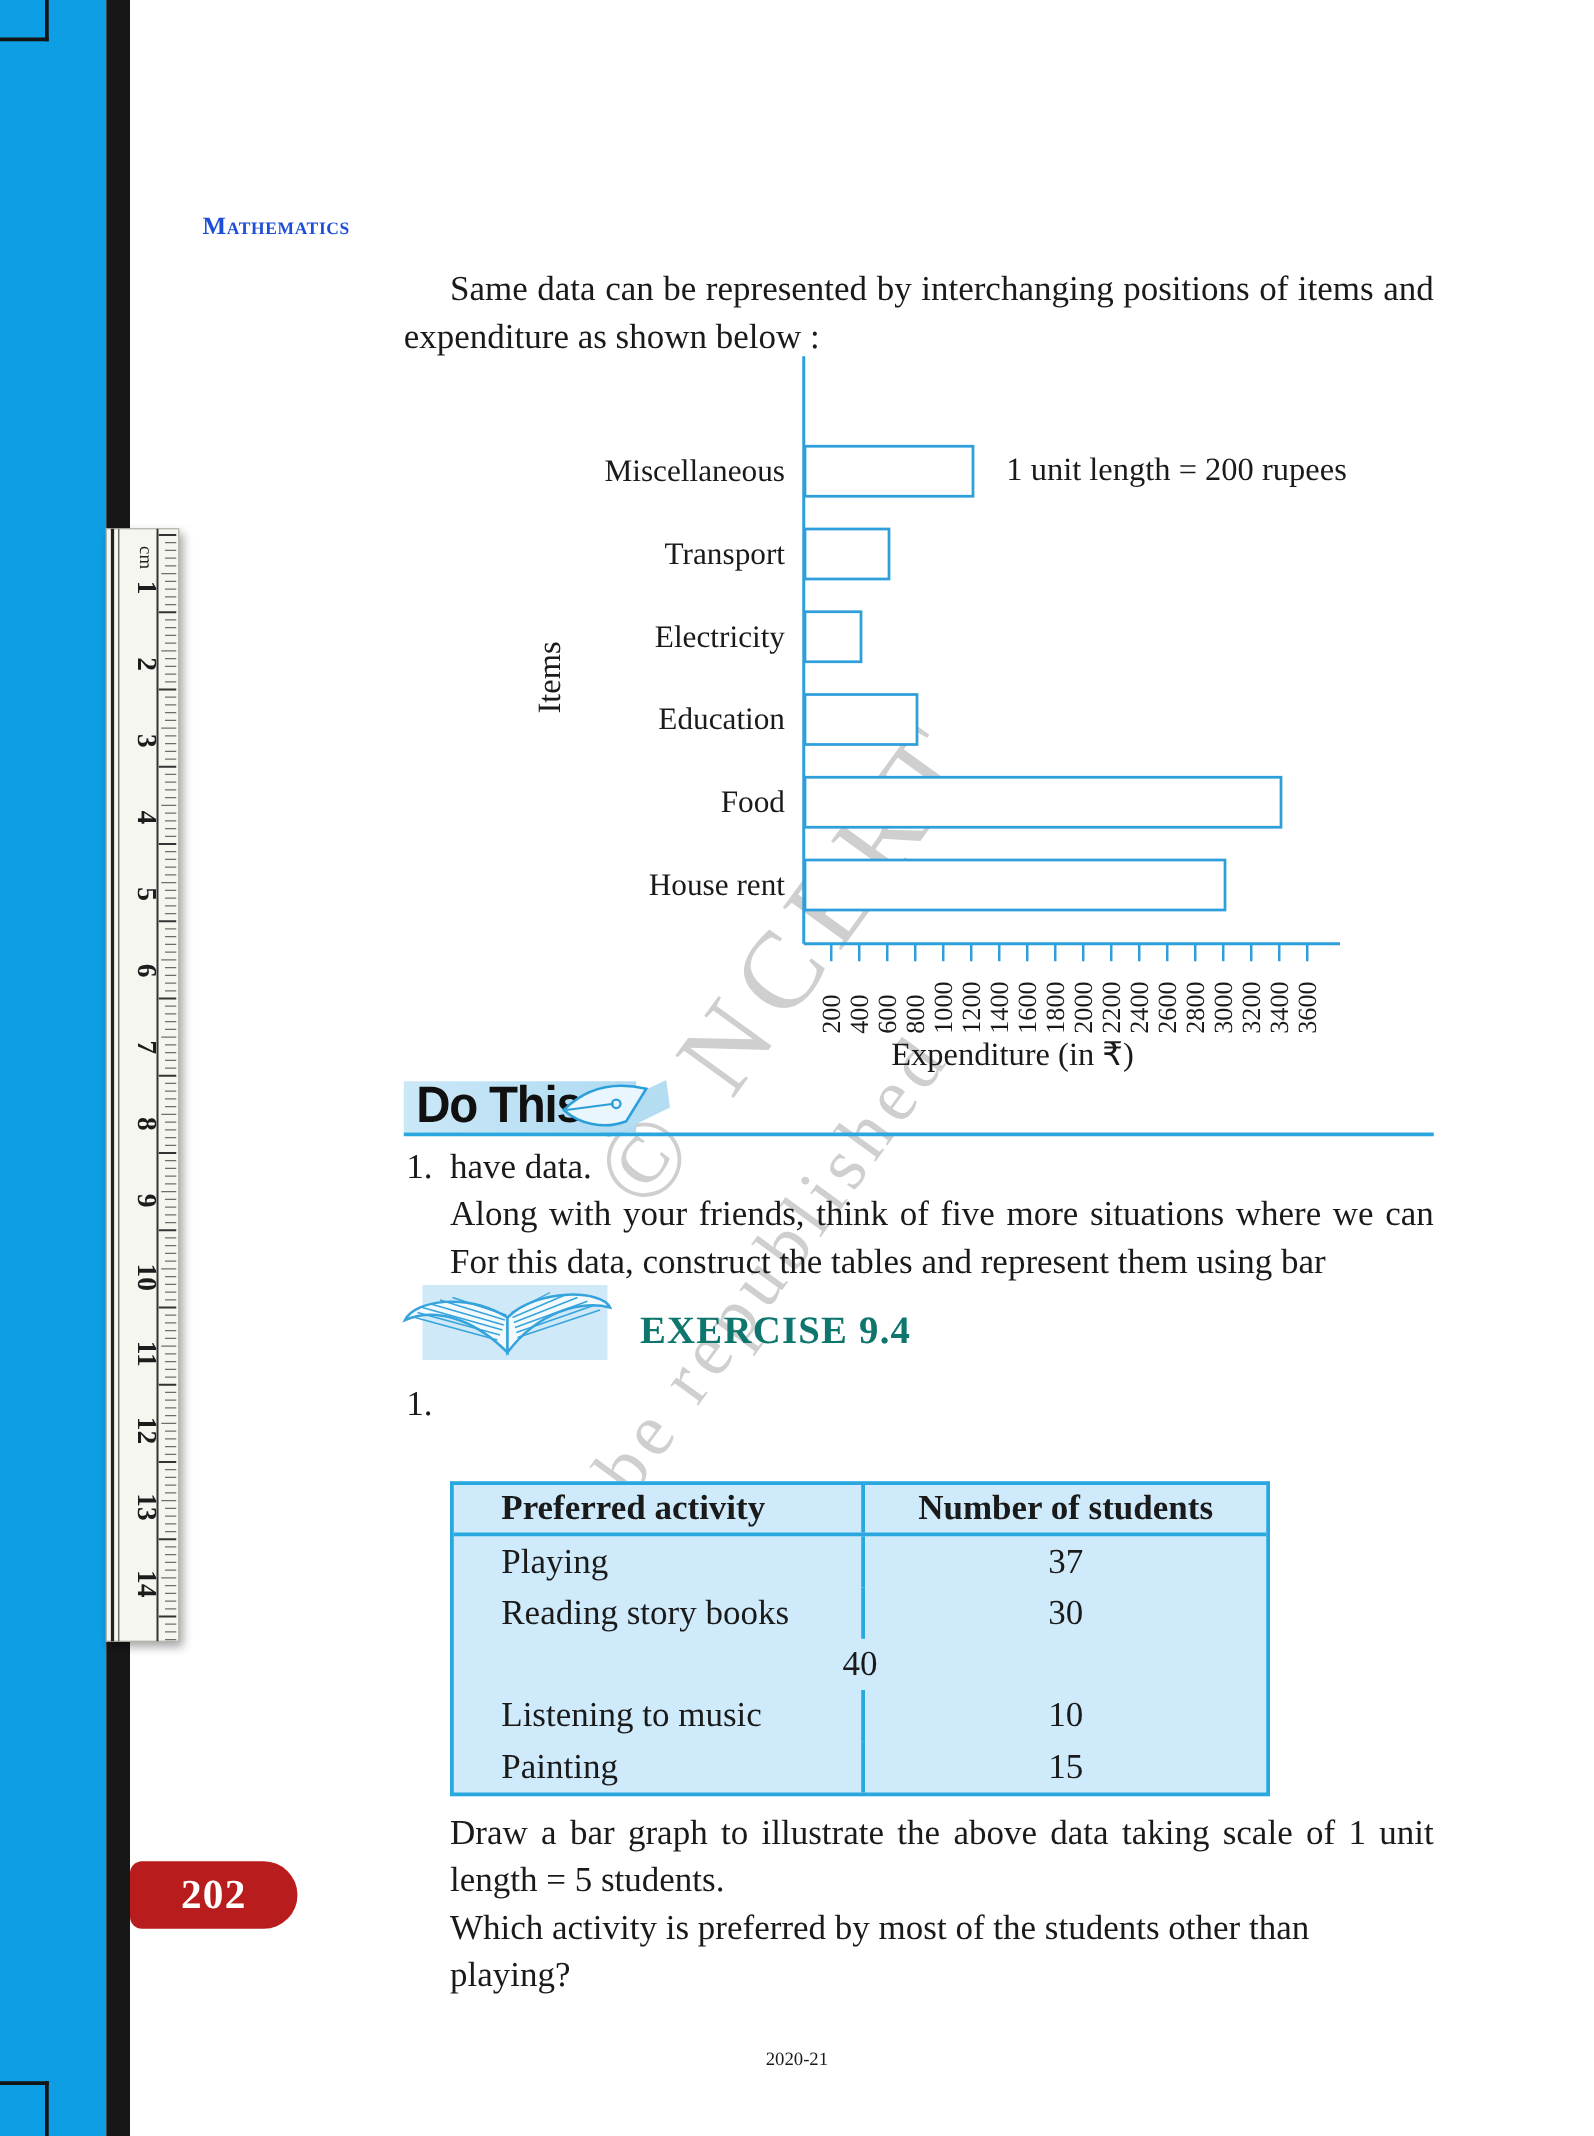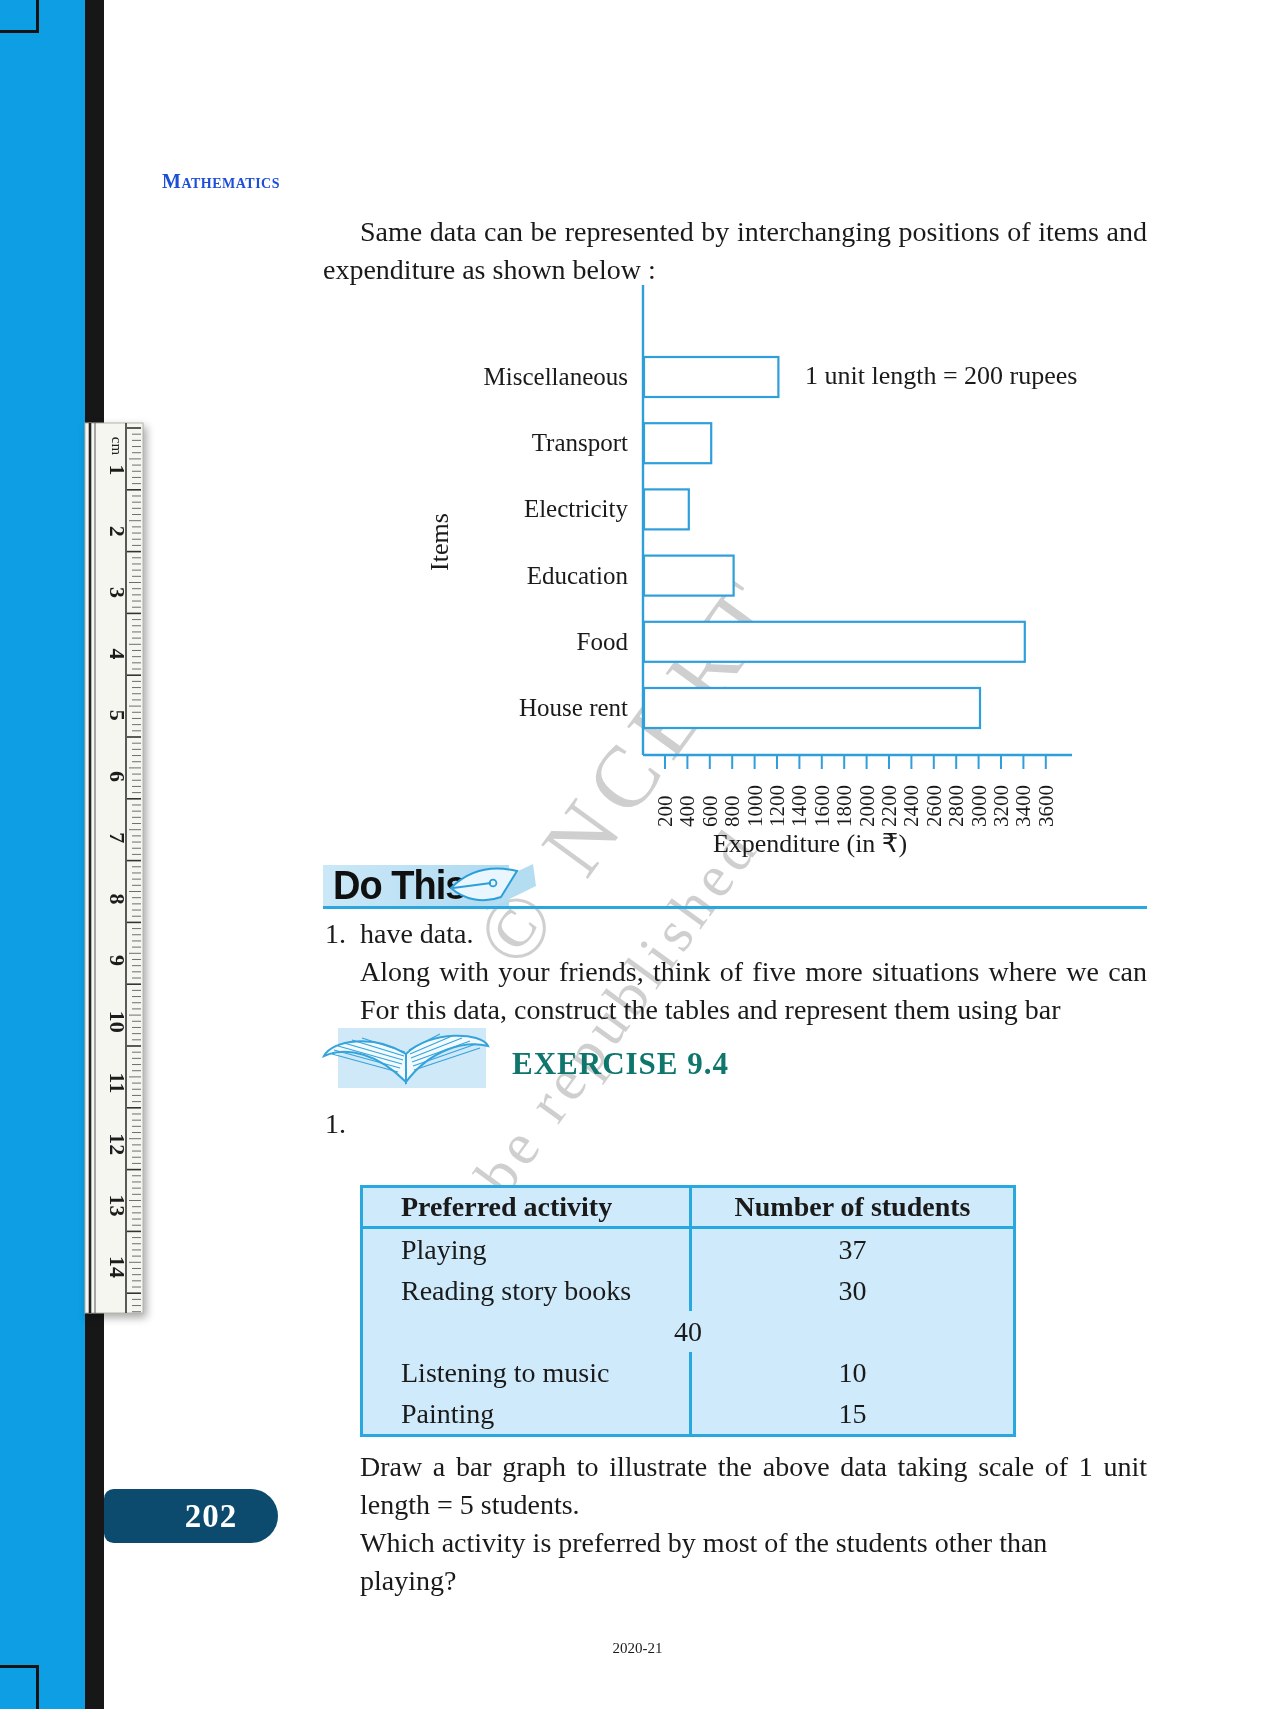--- a/index.html
+++ b/index.html
@@ -47,22 +47,22 @@
   .activity-table{position:absolute;left:360px;top:1185px;width:656px;z-index:3;
       background:#cfeafa;border:3px solid #29a8e0;box-sizing:border-box;}
   .t-row{display:flex;}
   .t-head{border-bottom:3px solid #29a8e0;}
   .t-c1{width:329px;box-sizing:border-box;padding-left:38px;border-right:3px solid #29a8e0;}
   .t-c2{flex:1;text-align:center;}
   .t-cell{font-size:28px;line-height:41px;}
   .t-head .t-cell{font-weight:bold;line-height:38px;}
   
   .page-badge{position:absolute;left:104px;top:1489px;width:134px;height:54px;z-index:3;
-      background:#0c4a6e;border-radius:10px 28px 28px 10px;color:#ffffff;
-      font-weight:bold;font-size:33px;text-align:center;line-height:54px;letter-spacing:1px;padding-left:40px;}
+      background:#b91c1c;border-radius:10px 28px 28px 10px;color:#ffffff;
+      font-weight:bold;font-size:33px;text-align:center;line-height:54px;letter-spacing:1px;}
   
   .footer-year{position:absolute;left:0;top:1640px;width:1275px;text-align:center;
       font-size:15px;z-index:3;}
   
   .ruler-wrap{position:absolute;left:82px;top:418px;z-index:2;filter:drop-shadow(3px 4px 4px rgba(0,0,0,0.35));}
 </style>
 </head>
 <body>
 
 <div class="page">

